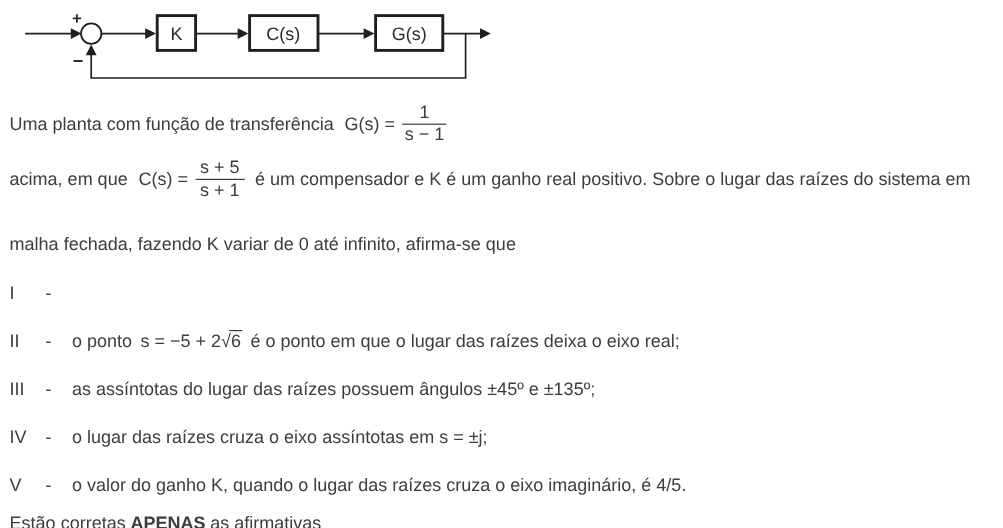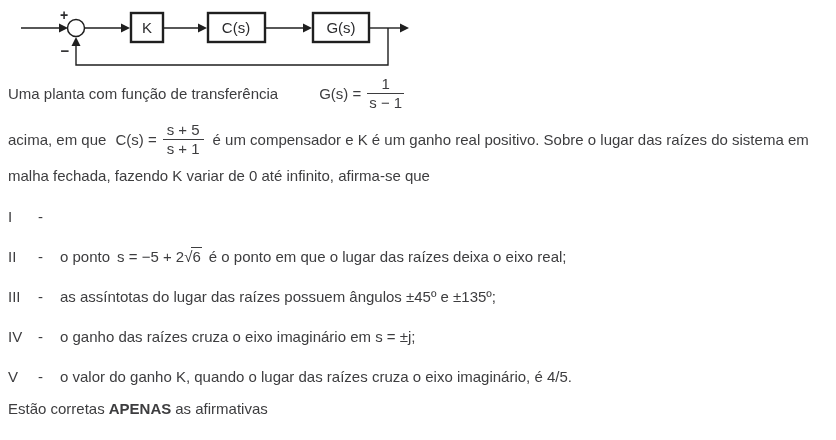--- a/index.html
+++ b/index.html
@@ -12,23 +12,23 @@
 
   
   .diagram{display:block;}
   .diagram text{font-family:"Liberation Sans","DejaVu Sans",sans-serif;fill:#2b2b2d;}
   .blk{fill:#ffffff;stroke:#1f1f1f;stroke-width:2.4;}
   .wire{stroke:#1f1f1f;stroke-width:1.4;fill:none;}
   .arr{fill:#1f1f1f;stroke:none;}
 
   
   .row{display:flex;align-items:center;white-space:nowrap;}
-  .p1{height:46px;gap:32px;}
+  .p1{height:46px;margin-top:10px;}
   .p2{height:46px;}
-  .p3{margin-top:2px;height:22px;display:flex;align-items:center;}
+  .p3{margin-top:20px;height:22px;display:flex;align-items:center;}
   .mathwrap{display:inline-flex;align-items:center;margin:0 9px;}
   .lhs{margin-right:6px;}
   .frac{display:inline-flex;flex-direction:column;text-align:center;line-height:1.15;}
   .frac .num{border-bottom:1.4px solid #3d3d3f;padding:0 4px;}
   .frac .den{padding:0 2px;}
 
   
   .items{margin-top:10px;}
   .item{display:flex;align-items:center;height:40px;white-space:nowrap;}
   .roman{width:30px;flex:none;}
@@ -128,21 +128,21 @@
 
     <div class="item">
       <span class="roman">III</span>
       <span class="dash">-</span>
       <span>as assíntotas do lugar das raízes possuem ângulos ±45º e ±135º;</span>
     </div>
 
     <div class="item">
       <span class="roman">IV</span>
       <span class="dash">-</span>
-      <span>o ganho das raízes cruza o eixo imaginário em s = ±j;</span>
+      <span>o lugar das raízes cruza o eixo assíntotas em s = ±j;</span>
     </div>
 
     <div class="item">
       <span class="roman">V</span>
       <span class="dash">-</span>
       <span>o valor do ganho K, quando o lugar das raízes cruza o eixo imaginário, é 4/5.</span>
     </div>
 
   </div>
 

